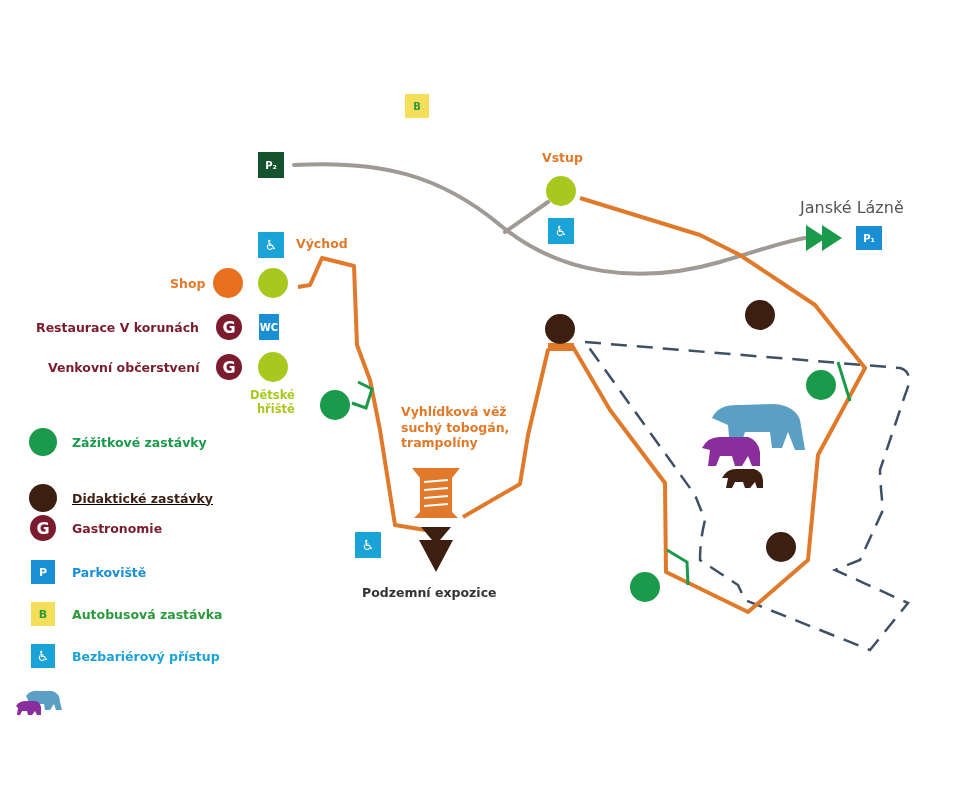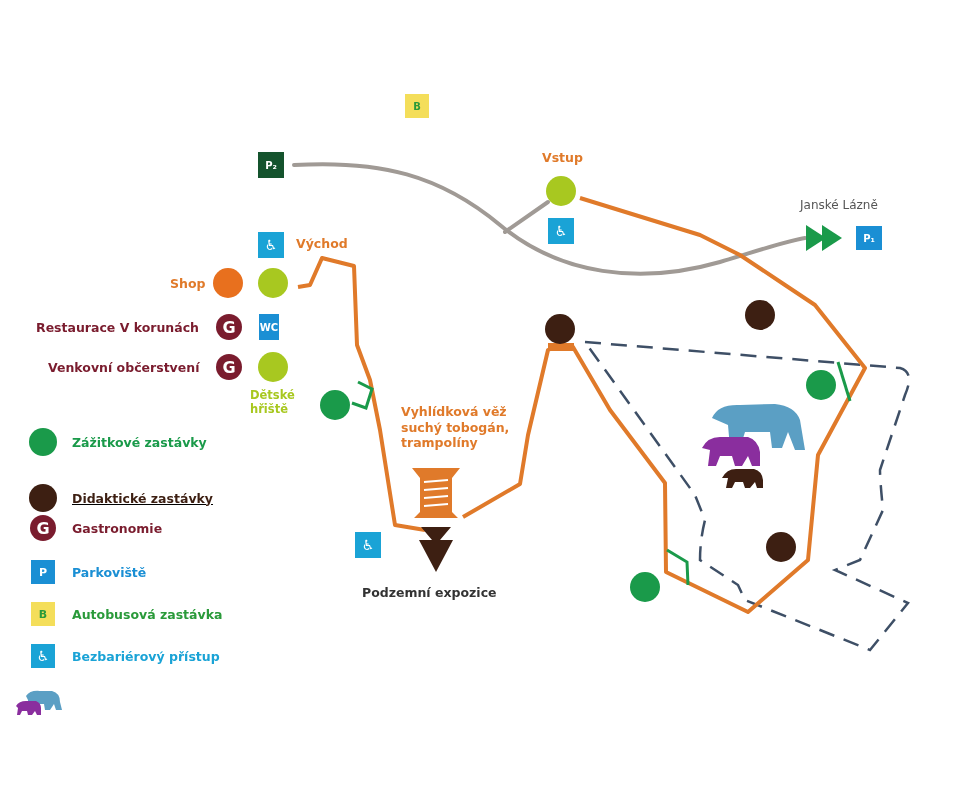--- a/index.html
+++ b/index.html
@@ -66,42 +66,42 @@
 
   
   <div class="sq" style="left:258px;top:152px;width:26px;height:26px;background:#14532d;text-align:center;">P₂</div>
 
   
   <div class="lbl" style="left:542px;top:150px;color:#e07a2a;">Vstup</div>
   <div class="dot" style="left:546px;top:176px;width:30px;height:30px;background:#a8c820;"></div>
   <div class="sq" style="left:548px;top:218px;width:26px;height:26px;background:#1aa3d6;font-size:14px;">♿</div>
 
   
-  <div class="lbl" style="left:800px;top:198px;color:#555;font-weight:normal;font-size:12px;">Janské Lázně</div>
+  <div class="lbl" style="left:800px;top:198px;color:#555;font-weight:normal;font-size:16px;">Janské Lázně</div>
   <div class="sq" style="left:856px;top:226px;width:26px;height:24px;background:#1a8fd4;">P₁</div>
 
   
   <div class="sq" style="left:258px;top:232px;width:26px;height:26px;background:#1aa3d6;font-size:14px;">♿</div>
   <div class="lbl" style="left:296px;top:236px;color:#e07a2a;">Východ</div>
   <div class="dot" style="left:258px;top:268px;width:30px;height:30px;background:#a8c820;"></div>
 
   
   <div class="lbl" style="left:170px;top:276px;color:#e07a2a;">Shop</div>
   <div class="dot" style="left:213px;top:268px;width:30px;height:30px;background:#e8701e;"></div>
 
   
   <div class="lbl" style="left:36px;top:320px;color:#7a1c2e;">Restaurace V korunách</div>
   <div class="gicon" style="left:216px;top:314px;">G</div>
   <div class="sq" style="left:259px;top:314px;width:20px;height:26px;background:#1a8fd4;">WC</div>
 
   
   <div class="lbl" style="left:48px;top:360px;color:#7a1c2e;">Venkovní občerstvení</div>
   <div class="gicon" style="left:216px;top:354px;">G</div>
   <div class="dot" style="left:258px;top:352px;width:30px;height:30px;background:#a8c820;"></div>
-  <div class="lbl" style="left:250px;top:388px;color:#a8c820;font-size:11.5px;text-align:left;white-space:pre;">Dětské
+  <div class="lbl" style="left:250px;top:388px;color:#a8c820;font-size:11.5px;text-align:right;white-space:pre;">Dětské
 hřiště</div>
 
   
   <div class="dot" style="left:320px;top:390px;width:30px;height:30px;background:#1a9a4a;"></div>
 
   
   <div class="lbl" style="left:401px;top:404px;color:#e07a2a;white-space:pre;">Vyhlídková věž
 suchý tobogán,
 trampolíny</div>
 

